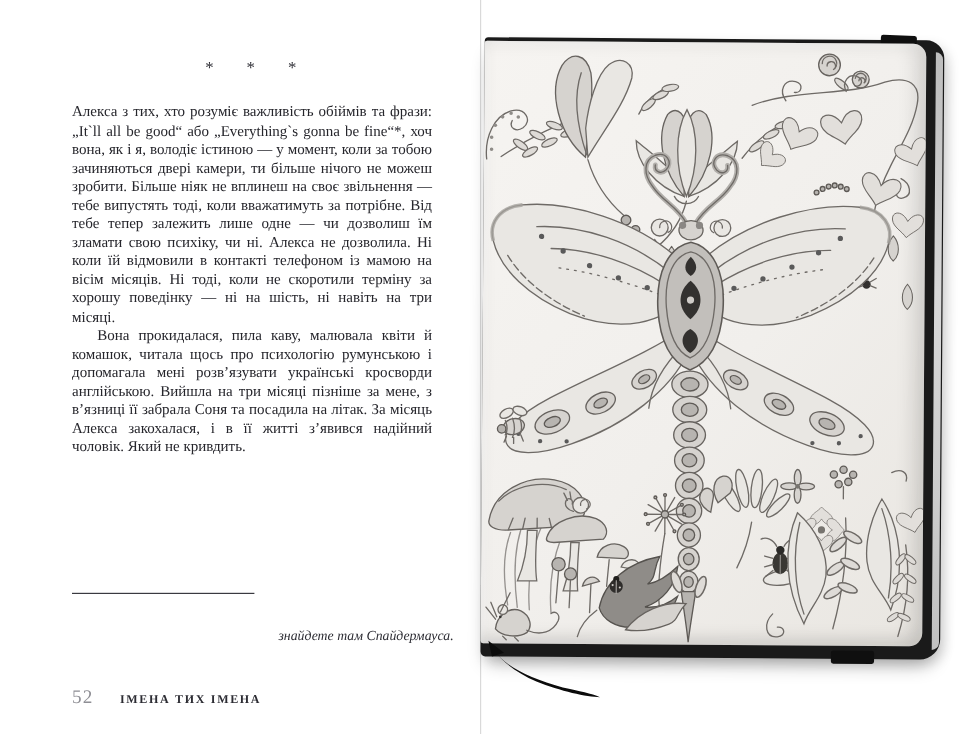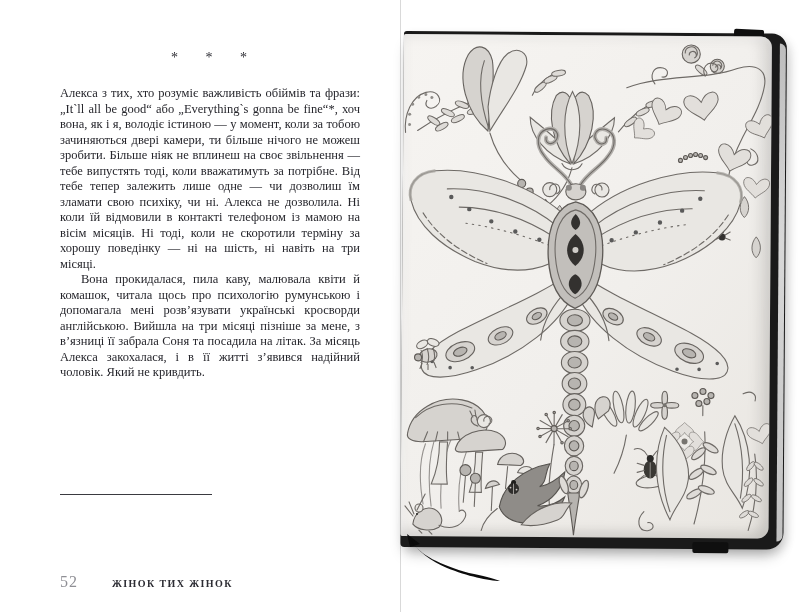--- a/index.html
+++ b/index.html
@@ -16,21 +16,21 @@
   .body-text p.indent{text-indent:21px;}
   .fn-rule{position:absolute;top:494px;left:60px;width:152px;height:0;
            border-top:1px solid #3a3a40;}
   .footnote{position:absolute;top:500px;left:60px;width:300px;font-size:10.5px;
             line-height:14px;color:#2c2c33;}
   .footnote .fn-marker{vertical-align:2px;font-size:9px;margin-right:4px;}
   .footnote i{font-style:italic;}
   .caption{position:absolute;top:523px;left:60px;width:318px;text-align:right;
            font-style:italic;font-size:11.5px;line-height:15px;color:#2c2c33;
            font-family:"Liberation Serif","DejaVu Sans",serif;}
-  .footer{position:absolute;top:573px;left:60px;display:flex;align-items:baseline;gap:34px;}
+  .footer{position:absolute;top:573px;left:60px;display:flex;align-items:baseline;gap:22px;}
   .pagenum{font-size:16px;color:#8f8f95;letter-spacing:1px;}
   .runtitle{font-size:10px;font-weight:bold;letter-spacing:1.4px;color:#2c2c33;}
 
   
   .photo{position:absolute;left:400px;top:0;width:400px;height:612px;background:#ffffff;
          border-left:1px solid #d9d9d9;box-sizing:border-box;}
   .notebook{position:absolute;left:3px;top:31px;width:383px;height:516px;
             transform:rotate(.4deg);transform-origin:0 0;}
   .cover{position:absolute;inset:0;background:#1a1a1a;border-radius:3px 15px 17px 4px;
          box-shadow:0 10px 16px -6px rgba(0,0,0,.32),4px 4px 10px rgba(0,0,0,.12);}
@@ -63,25 +63,26 @@
     <div class="separator">* * *</div>
 
     <div class="body-text">
       <p class="para">Алекса з тих, хто розуміє важливість обіймів та фрази: „It`ll all be good“ або „Everything`s gonna be fine“*, хоч вона, як і я, володіє істиною — у момент, коли за тобою зачиняються двері камери, ти більше нічого не можеш зробити. Більше ніяк не вплинеш на своє звільнення — тебе випустять тоді, коли вважатимуть за потрібне. Від тебе тепер залежить лише одне — чи дозволиш їм зламати свою психіку, чи ні. Алекса не дозволила. Ні коли їй відмовили в контакті телефоном із мамою на вісім місяців. Ні тоді, коли не скоротили терміну за хорошу поведінку — ні на шість, ні навіть на три місяці.</p>
       <p class="para indent">Вона прокидалася, пила каву, малювала квіти й комашок, читала щось про психологію румунською і допомагала мені розв’язувати українські кросворди англійською. Вийшла на три місяці пізніше за мене, з в’язниці її забрала Соня та посадила на літак. За місяць Алекса закохалася, і в її житті з’явився надійний чоловік. Який не кривдить.</p>
     </div>
 
     <div class="fn-rule"></div>
 
     <div class="caption">
+      <div>знайдете там Спайдермауса.</div>
     </div>
 
     <div class="footer">
       <span class="pagenum">52</span>
-      <span class="runtitle">ЖІНОК ТИХ ЖІНОК</span>
+      <span class="runtitle">ІМЕНА ТИХ ІМЕНА</span>
     </div>
   </div>
 
   <div class="photo">
     <div class="notebook">
       <div class="cover"></div>
       <div class="pagestack"></div>
       <div class="tab-top"></div>
       <div class="tab-bottom"></div>
       <div class="paper">

